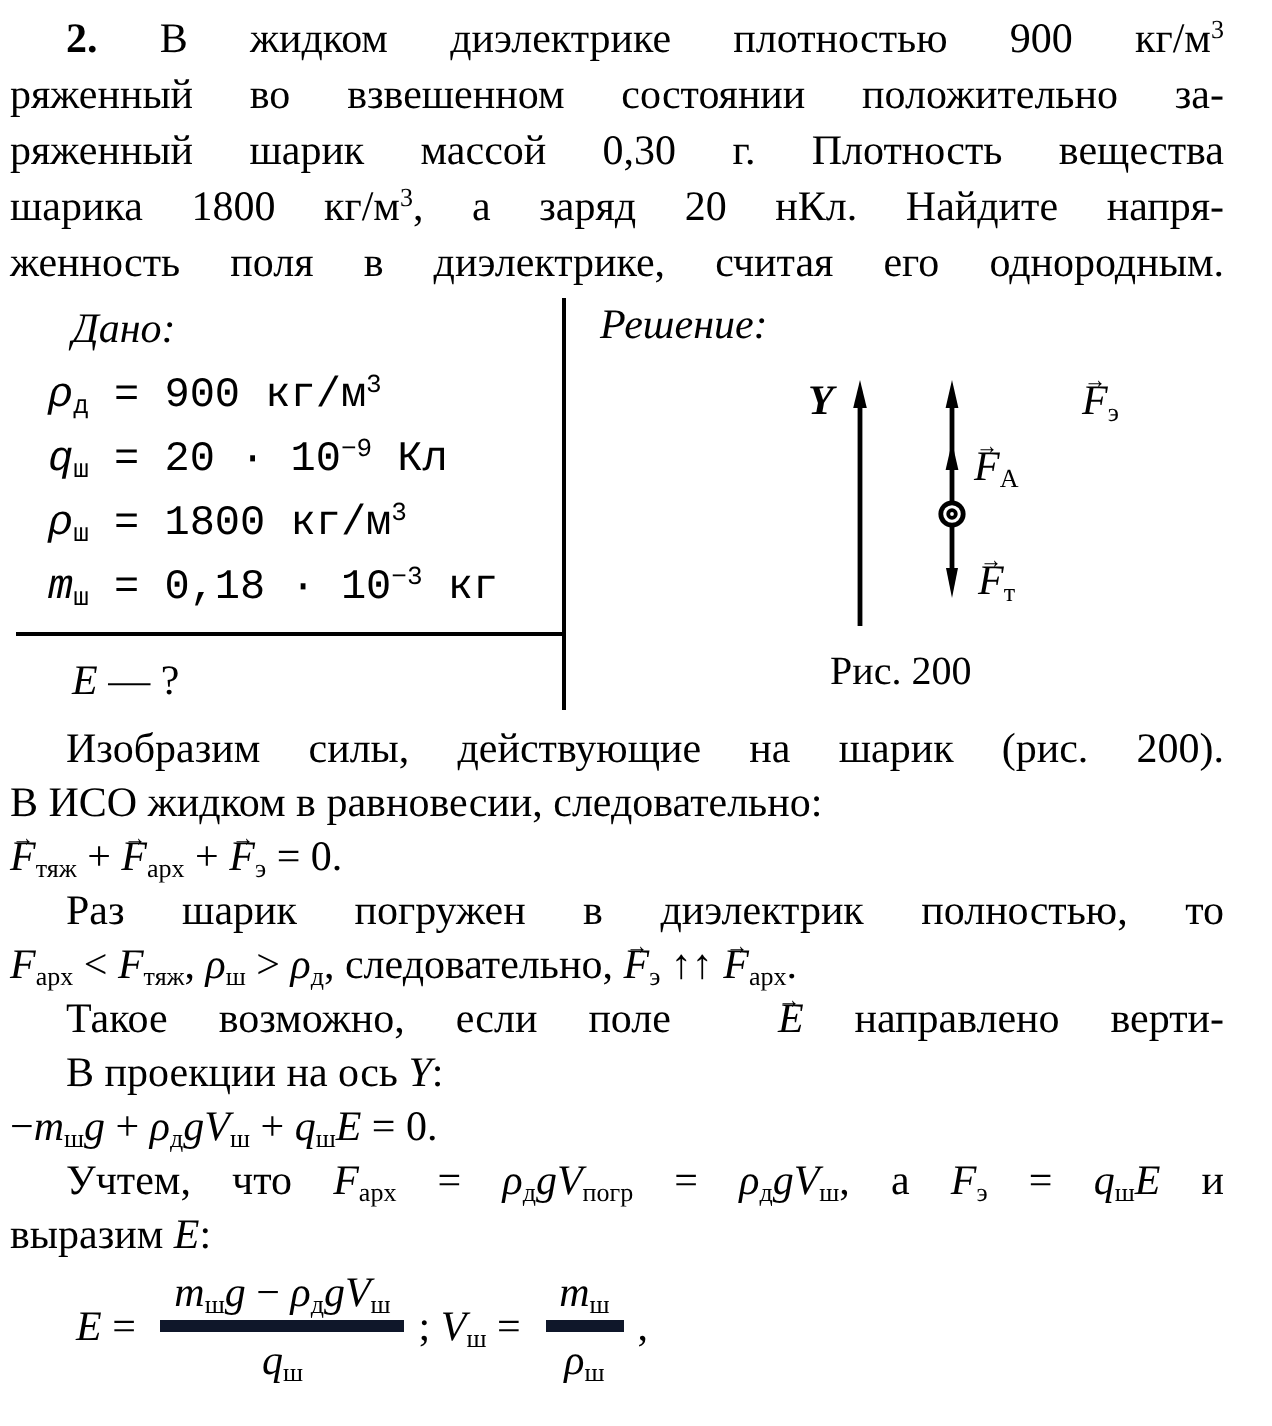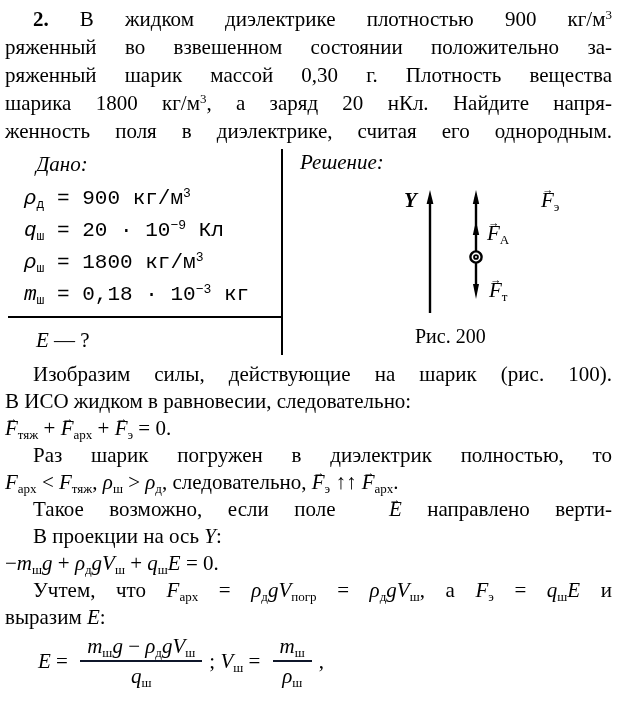--- a/index.html
+++ b/index.html
@@ -41,21 +41,21 @@
   .label-fe{left:116px;top:0;margin-left:37px;}
   .label-fa{left:99px;top:33px;text-align:center;}
   .label-ft{left:101px;top:90px;}
   .fig-caption{position:absolute;left:27px;top:136px;font-size:20px;white-space:nowrap;}
 
   .sol{margin-top:6px;}
 
   
   .eq-block{display:flex;align-items:center;margin:3px 0 0 33px;}
   .frac{display:inline-flex;flex-direction:column;align-items:center;margin:0 7px;}
-  .frac .num{padding:0 7px 2px;line-height:24px;border-bottom:2px solid #0f172a;text-align:left;white-space:nowrap;}
+  .frac .num{padding:0 7px 2px;line-height:24px;border-bottom:6px solid #0f172a;text-align:left;white-space:nowrap;}
   .frac .den{padding:2px 7px 0;line-height:24px;text-align:center;white-space:nowrap;}
   .eq-piece{white-space:pre;}
   svg line,svg circle{stroke:#000;}
 </style>
 </head>
 <body>
 
 <div class="page">
 
   <div class="para">
@@ -100,21 +100,21 @@
         <span class="fig-label axis-label"><i>Y</i></span>
         <span class="fig-label label-fe"><span class="vec"><i>F</i></span><sub>э</sub></span>
         <span class="fig-label label-fa"><span class="vec"><i>F</i></span><sub>А</sub></span>
         <span class="fig-label label-ft"><span class="vec"><i>F</i></span><sub>т</sub></span>
         <div class="fig-caption">Рис. 200</div>
       </div>
     </div>
   </div>
 
   <div class="para sol">
-      <div class="line lh27 jfull indent">Изобразим силы, действующие на шарик (рис. 100).</div>
+      <div class="line lh27 jfull indent">Изобразим силы, действующие на шарик (рис. 200).</div>
       <div class="line lh27">В ИСО жидком в равновесии, следовательно:</div>
       <div class="line lh27"><span class="vec"><i>F</i></span><sub>тяж</sub> + <span class="vec"><i>F</i></span><sub>арх</sub> + <span class="vec"><i>F</i></span><sub>э</sub> = 0.</div>
       <div class="line lh27 jfull indent">Раз шарик погружен в диэлектрик полностью, то</div>
       <div class="line lh27"><i>F</i><sub>арх</sub> &lt; <i>F</i><sub>тяж</sub>, <i>ρ</i><sub>ш</sub> &gt; <i>ρ</i><sub>д</sub>, следовательно, <span class="vec"><i>F</i></span><sub>э</sub> ↑↑ <span class="vec"><i>F</i></span><sub>арх</sub>.</div>
       <div class="line lh27 jfull indent">Такое возможно, если поле <span class="vec"><i>E</i></span> направлено верти-</div>
       <div class="line lh27 indent">В проекции на ось <i>Y</i>:</div>
       <div class="line lh27">−<i>m</i><sub>ш</sub><i>g</i> + <i>ρ</i><sub>д</sub><i>gV</i><sub>ш</sub> + <i>q</i><sub>ш</sub><i>E</i> = 0.</div>
       <div class="line lh27 jfull indent">Учтем, что <i>F</i><sub>арх</sub> = <i>ρ</i><sub>д</sub><i>gV</i><sub>погр</sub> = <i>ρ</i><sub>д</sub><i>gV</i><sub>ш</sub>, а <i>F</i><sub>э</sub> = <i>q</i><sub>ш</sub><i>E</i> и</div>
       <div class="line lh27">выразим <i>E</i>:</div>
     </div>

